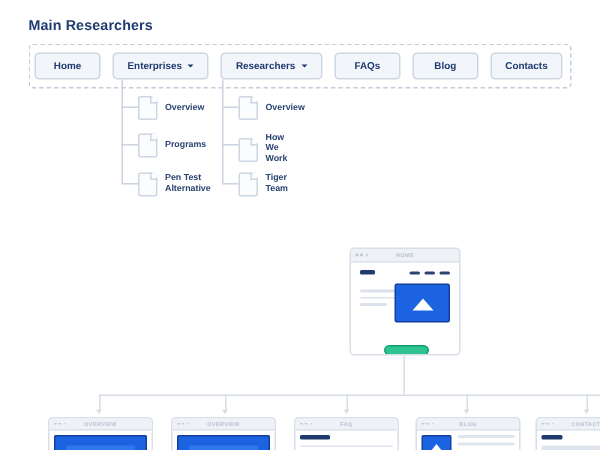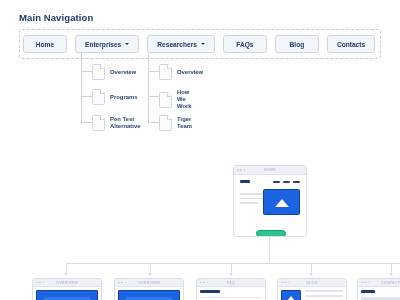--- a/index.html
+++ b/index.html
@@ -128,21 +128,21 @@
 
   
   .mock-sm{top:278px;height:40px;}
   .mock-sm .mock-body{padding:3px;}
   .sm-hero{height:18px;background:#1b63e0;border:1px solid #12409c;border-radius:1px;box-sizing:border-box;position:relative;}
   .sm-hero .inner{position:absolute;left:12%;right:12%;bottom:3px;height:7px;background:#2f78ec;border-radius:1px;}
 </style>
 </head>
 <body>
 
-<div class="page-title">Main Navigation</div>
+<div class="page-title">Main Researchers</div>
 
 <div class="nav-box"></div>
 
 <div class="nav-row">
   <div class="nav-btn">
     <span>Home</span>
   </div>
   <div class="nav-btn wide">
     <span>Enterprises</span>
     <i class="caret"></i>

